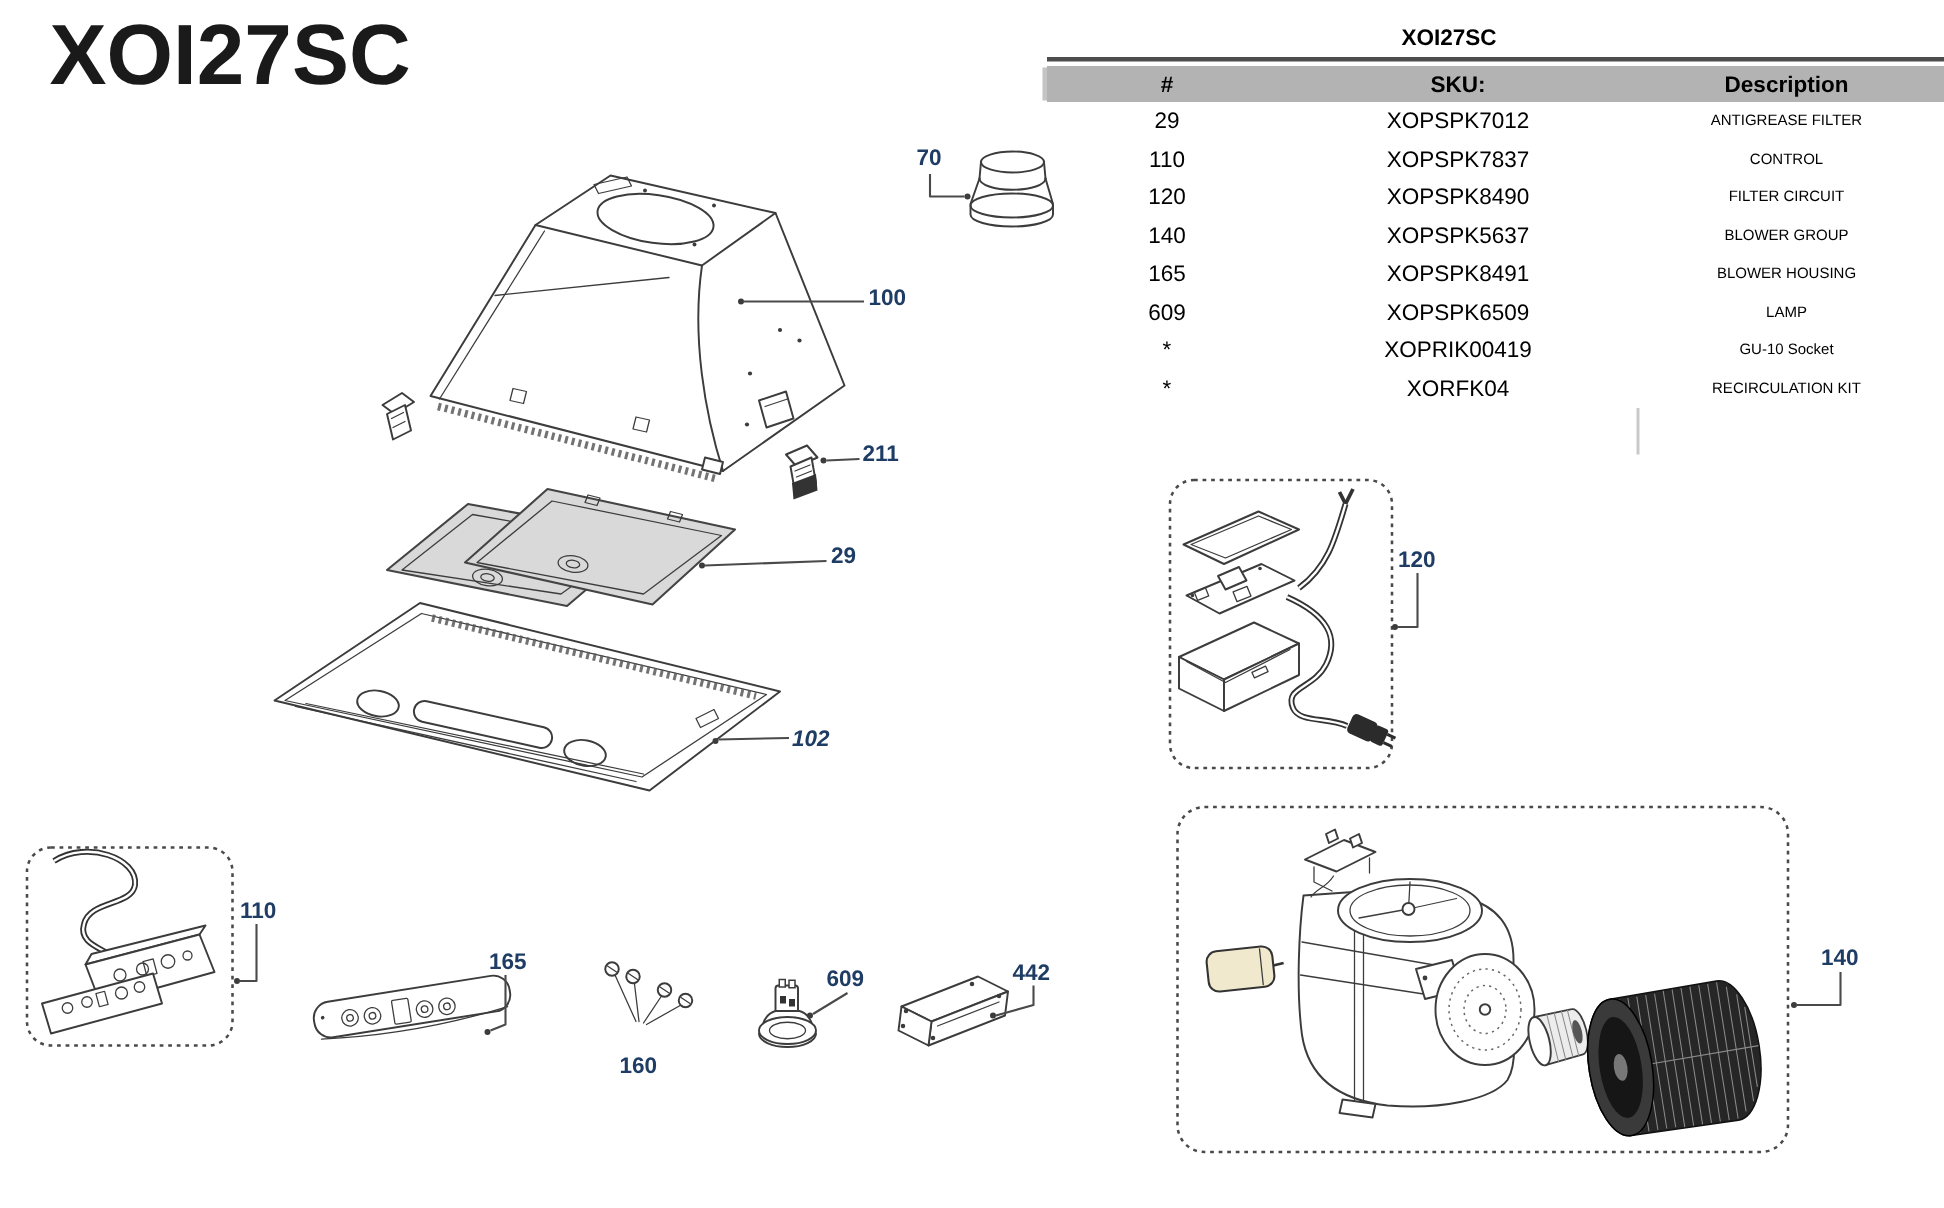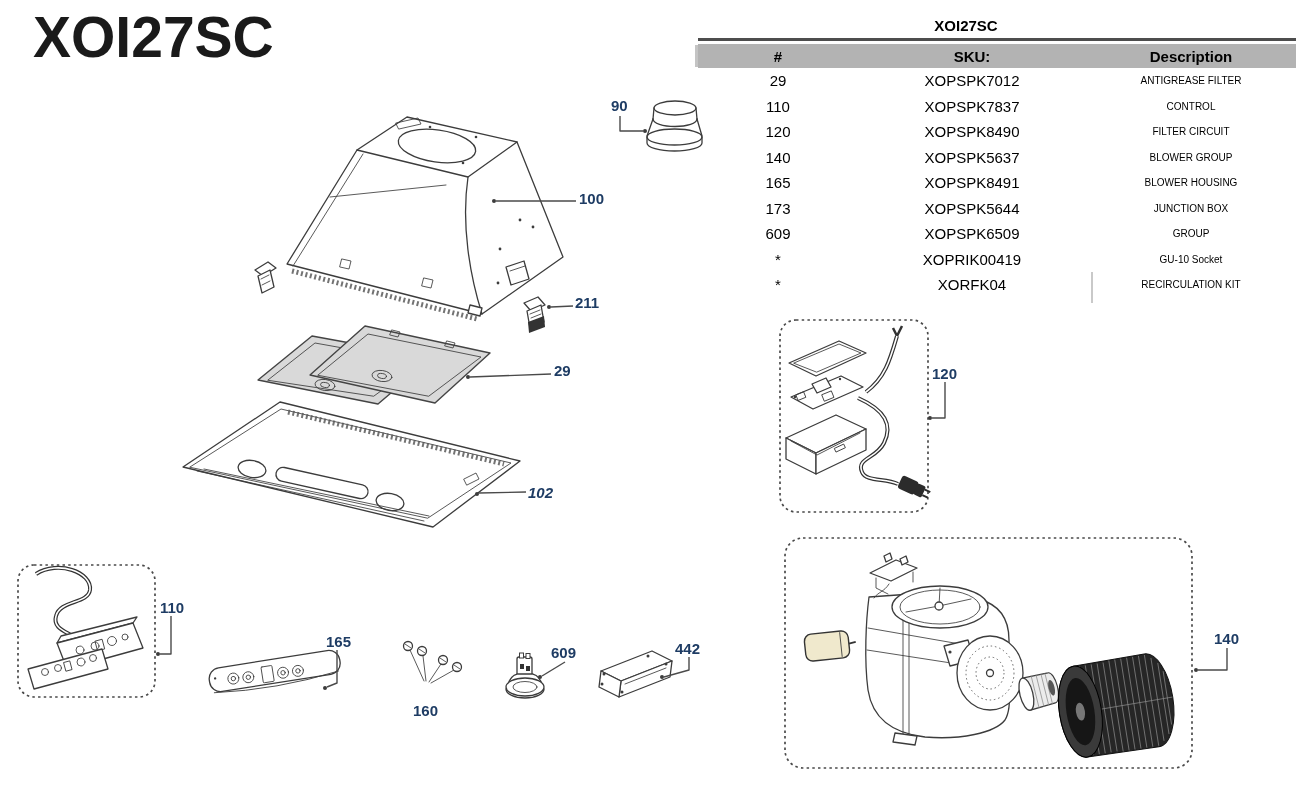--- a/index.html
+++ b/index.html
@@ -287,21 +287,21 @@
       <path class="fin" d="M-36,1 L57,0"></path>
       <ellipse cx="-36" cy="0" rx="21" ry="46" fill="#3a3a3a" stroke="#000" stroke-width="1"></ellipse>
       <ellipse cx="-36" cy="0" rx="14" ry="34" fill="#161616"></ellipse>
       <ellipse cx="-36" cy="0" rx="4.5" ry="9" fill="#777"></ellipse>
     </g>
   </g>
   <path class="leader" d="M1227,648 L1227,670 L1198,670"></path>
     <circle class="dot" cx="1196" cy="670" r="2"></circle>
 </svg>
 
-<span class="part-label" style="left:611px;top:98px;">90</span>
+<span class="part-label" style="left:611px;top:98px;">70</span>
 <span class="part-label" style="left:579px;top:191px;">100</span>
 <span class="part-label" style="left:575px;top:295px;">211</span>
 <span class="part-label" style="left:554px;top:363px;">29</span>
 <span class="part-label" style="left:528px;top:485px;font-style:italic;">102</span>
 <span class="part-label" style="left:160px;top:600px;">110</span>
 <span class="part-label" style="left:326px;top:634px;">165</span>
 <span class="part-label" style="left:413px;top:687px;margin-top:16px;">160</span>
 <span class="part-label" style="left:551px;top:645px;">609</span>
 <span class="part-label" style="left:675px;top:641px;">442</span>
 <span class="part-label" style="left:932px;top:366px;">120</span>
@@ -336,28 +336,23 @@
       <div class="cell num">140</div>
       <div class="cell sku">XOPSPK5637</div>
       <div class="cell desc">BLOWER GROUP</div>
     </div>
     <div class="tbl-row">
       <div class="cell num">165</div>
       <div class="cell sku">XOPSPK8491</div>
       <div class="cell desc">BLOWER HOUSING</div>
     </div>
     <div class="tbl-row">
-      <div class="cell num">173</div>
-      <div class="cell sku">XOPSPK5644</div>
-      <div class="cell desc">JUNCTION BOX</div>
-    </div>
-    <div class="tbl-row">
       <div class="cell num">609</div>
       <div class="cell sku">XOPSPK6509</div>
-      <div class="cell desc">GROUP</div>
+      <div class="cell desc">LAMP</div>
     </div>
     <div class="tbl-row">
       <div class="cell num">*</div>
       <div class="cell sku">XOPRIK00419</div>
       <div class="cell desc">GU-10 Socket</div>
     </div>
     <div class="tbl-row">
       <div class="cell num">*</div>
       <div class="cell sku">XORFK04</div>
       <div class="cell desc">RECIRCULATION KIT</div>

